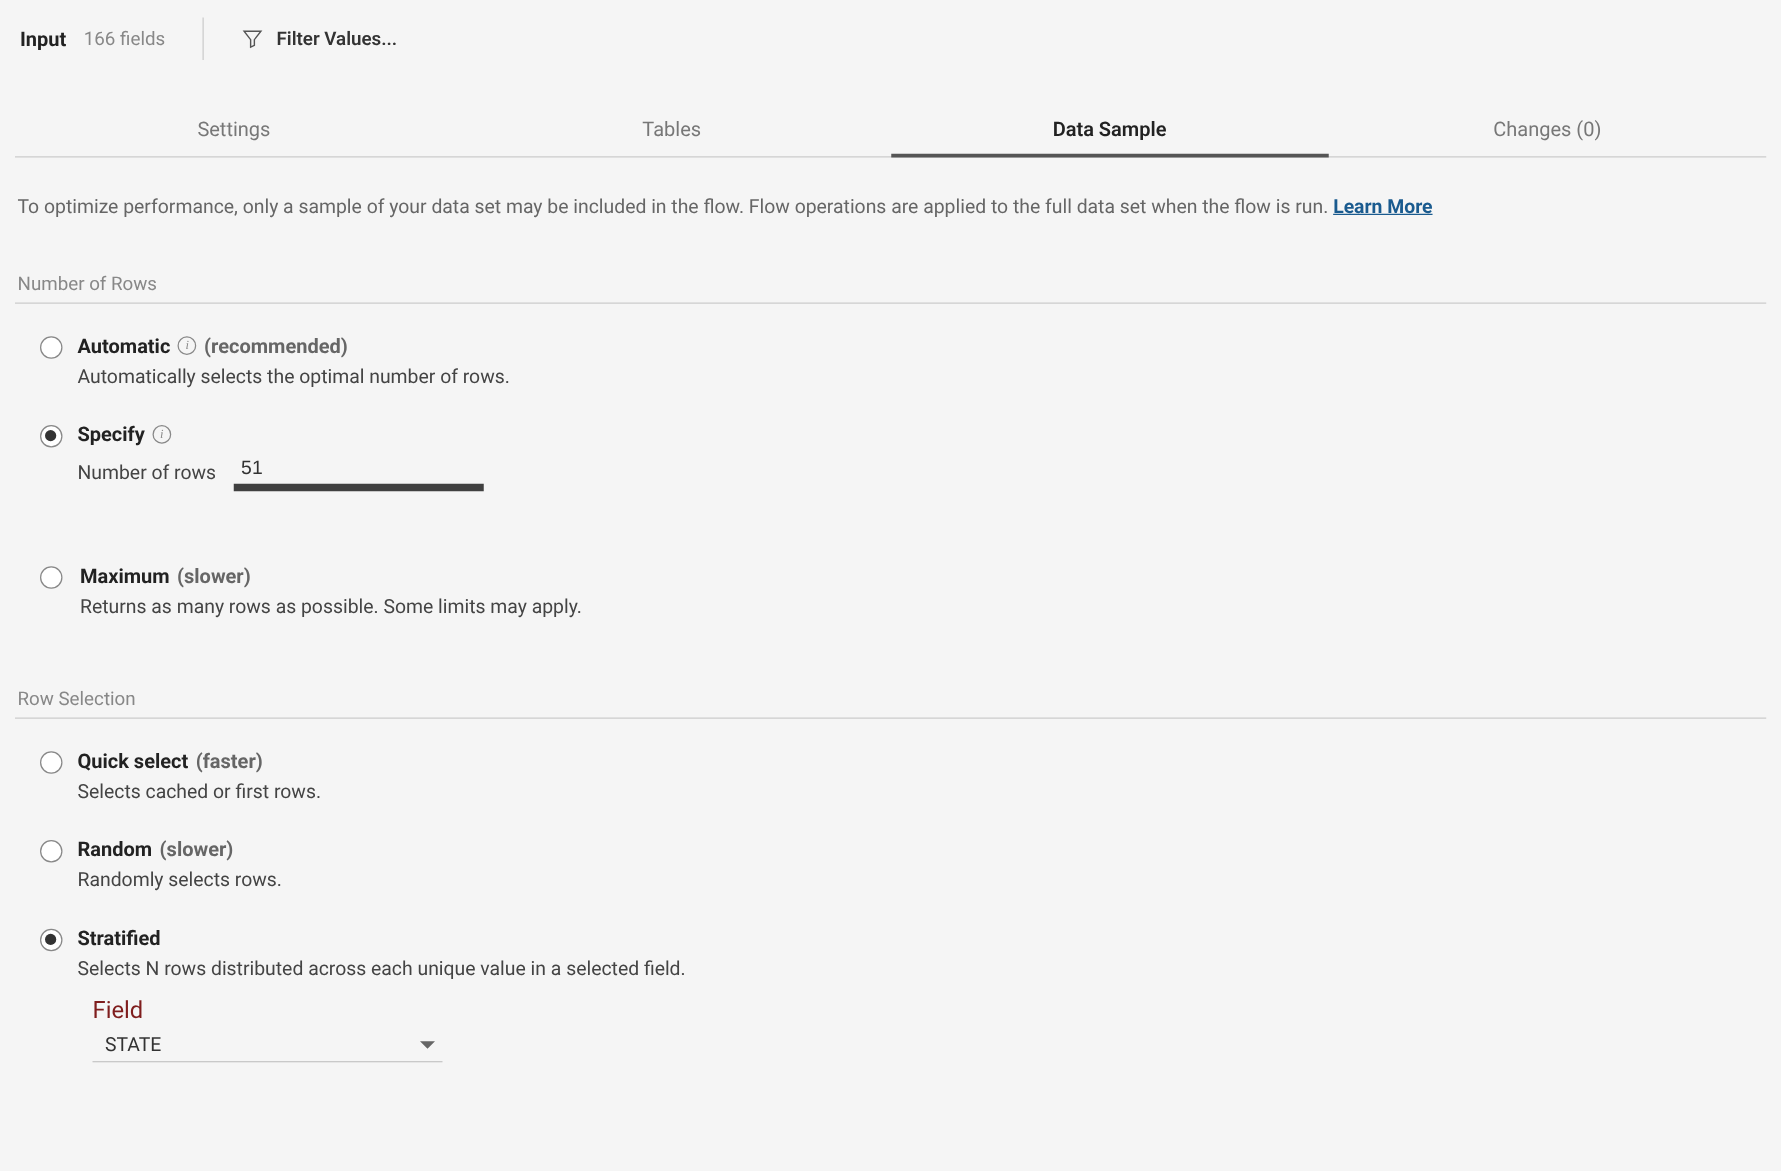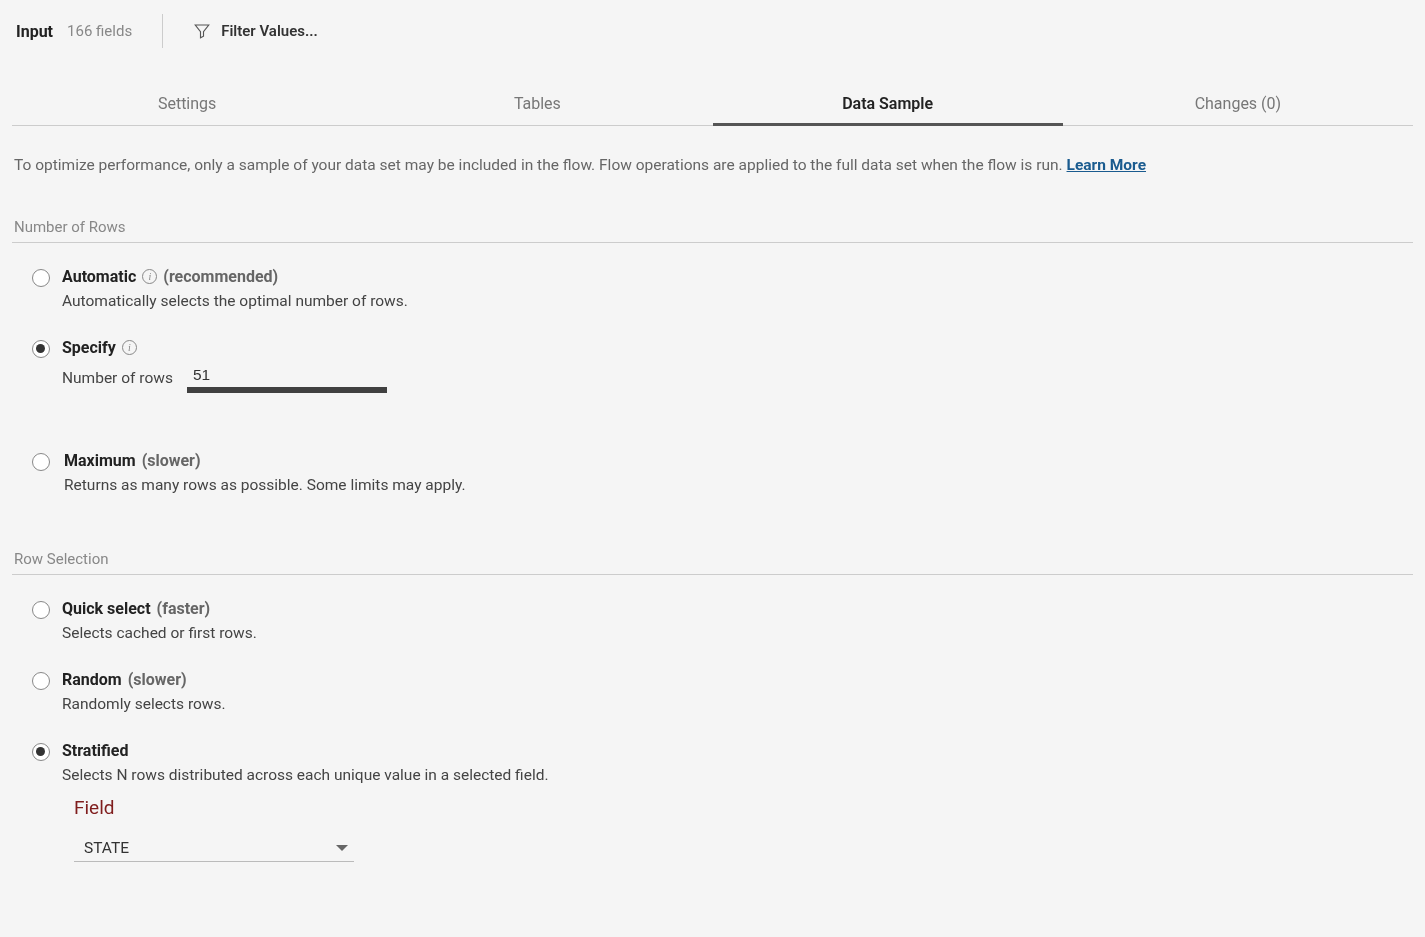--- a/index.html
+++ b/index.html
@@ -194,21 +194,21 @@
     }
     .field-wrap {
       margin-top: 12px;
       margin-left: 12px;
     }
     .field-label {
       color: #7f1d1d;
       font-size: 19px;
     }
     .dropdown {
-      margin-top: 16px;
+      margin-top: 4px;
       width: 280px;
       border-bottom: 1px solid #bbb;
       display: flex;
       align-items: center;
       justify-content: space-between;
       padding: 4px 6px 4px 10px;
       cursor: pointer;
       font-size: 15.5px;
       color: #333;
     }

